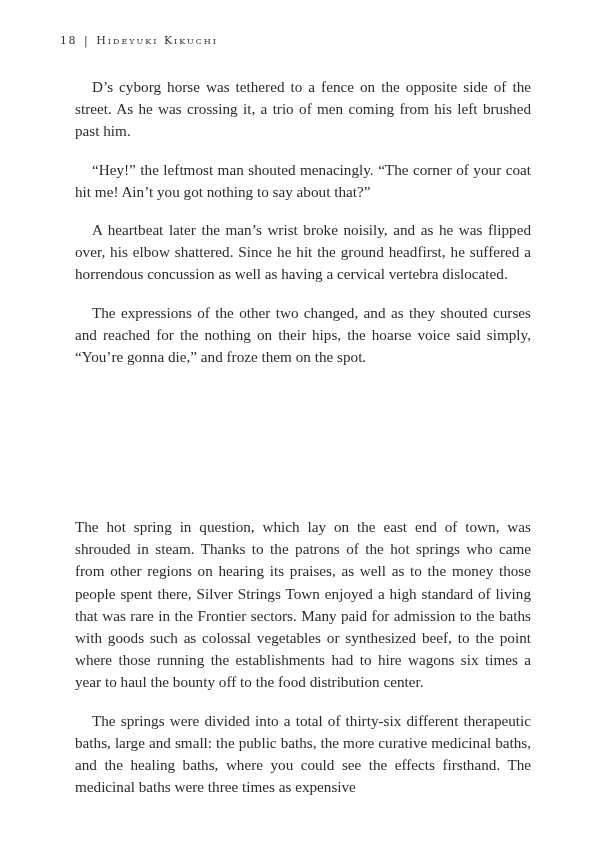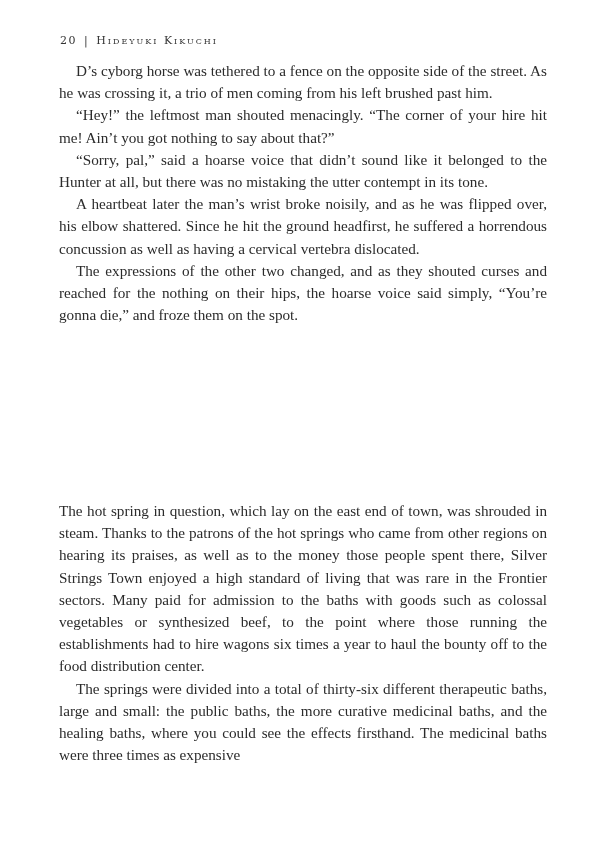--- a/index.html
+++ b/index.html
@@ -5,37 +5,36 @@
   html, body { margin: 0; padding: 0; background: #ffffff; }
   body { width: 600px; height: 849px; position: relative; overflow: hidden;
          font-family: "DejaVu Serif", "Liberation Serif", serif; color: #2b2b2b; }
   .running-head { position: absolute; left: 60px; top: 34px; font-size: 11px;
                   letter-spacing: 1.5px; color: #333; white-space: nowrap; }
   .running-head .sep { margin: 0 7px; }
   .running-head .author { font-variant: small-caps; letter-spacing: 2px; text-align: center; }
   .text-block { position: absolute; left: 59px; width: 488px;
                 font-size: 15.2px; line-height: 22.2px; text-align: justify;
                 font-family: "Liberation Serif", serif; }
-  .text-block p { margin: 0; text-indent: 17px; font-family: Liberation Serif, serif; }
+  .text-block p { margin: 16px; text-indent: 17px; font-family: Liberation Serif, serif; }
   .text-block p.noindent { text-indent: 0; }
   .block-1 { top: 60px; }
   .block-2 { top: 500px; }
   em { font-style: italic; }
 </style>
 </head>
 <body>
 
 <div class="running-head">
-  <span>20</span><span class="sep">|</span><span class="author">Hideyuki Kikuchi</span>
+  <span>18</span><span class="sep">|</span><span class="author">Hideyuki Kikuchi</span>
 </div>
 
 <div class="text-block block-1">
   <p>D’s cyborg horse was tethered to a fence on the opposite side of the street. As he was crossing it, a trio of men coming from his left brushed past him.</p>
-  <p>“Hey!” the leftmost man shouted menacingly. “The corner of your hire hit me! Ain’t you got nothing to say about that?”</p>
-  <p>“Sorry, pal,” said a hoarse voice that didn’t sound like it belonged to the Hunter at all, but there was no mistaking the utter contempt in its tone.</p>
+  <p>“Hey!” the leftmost man shouted menacingly. “The corner of your coat hit me! Ain’t you got nothing to say about that?”</p>
   <p>A heartbeat later the man’s wrist broke noisily, and as he was flipped over, his elbow shattered. Since he hit the ground headfirst, he suffered a horrendous concussion as well as having a cervical vertebra dislocated.</p>
   <p>The expressions of the other two changed, and as they shouted curses and reached for the nothing on their hips, the hoarse voice said simply, “You’re gonna die,” and froze them on the spot.</p>
 </div>
 
 <div class="text-block block-2">
   <p class="noindent">The hot spring in question, which lay on the east end of town, was shrouded in steam. Thanks to the patrons of the hot springs who came from other regions on hearing its praises, as well as to the money those people spent there, Silver Strings Town enjoyed a high standard of living that was rare in the Frontier sectors. Many paid for admission to the baths with goods such as colossal vegetables or synthesized beef, to the point where those running the establishments had to hire wagons six times a year to haul the bounty off to the food distribution center.</p>
   <p>The springs were divided into a total of thirty-six different therapeutic baths, large and small: the public baths, the more curative medicinal baths, and the healing baths, where you could see the effects firsthand. The medicinal baths were three times as expensive</p>
 </div>
 
 </body></html>

